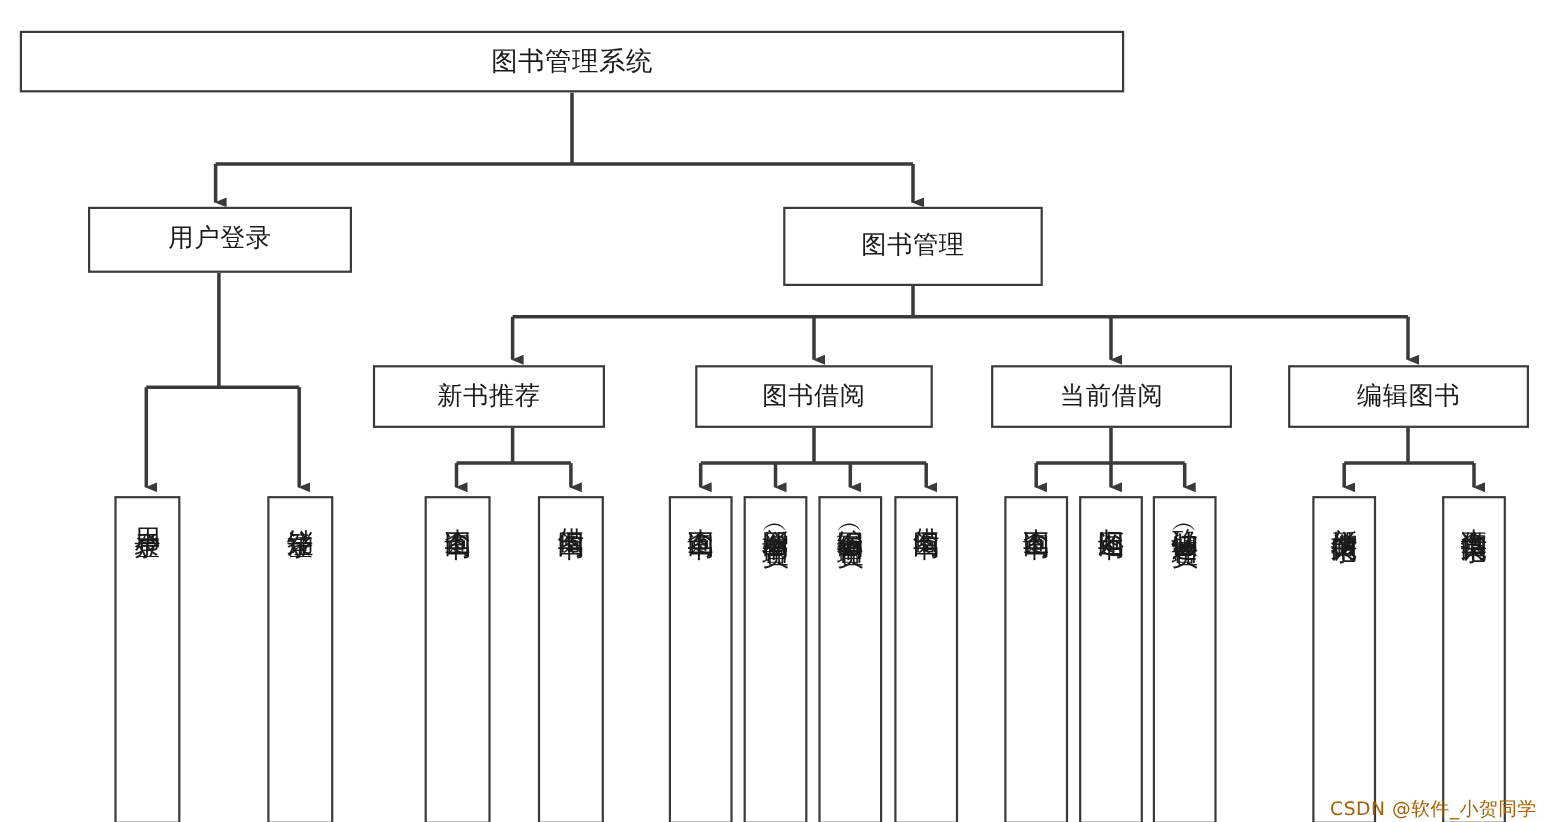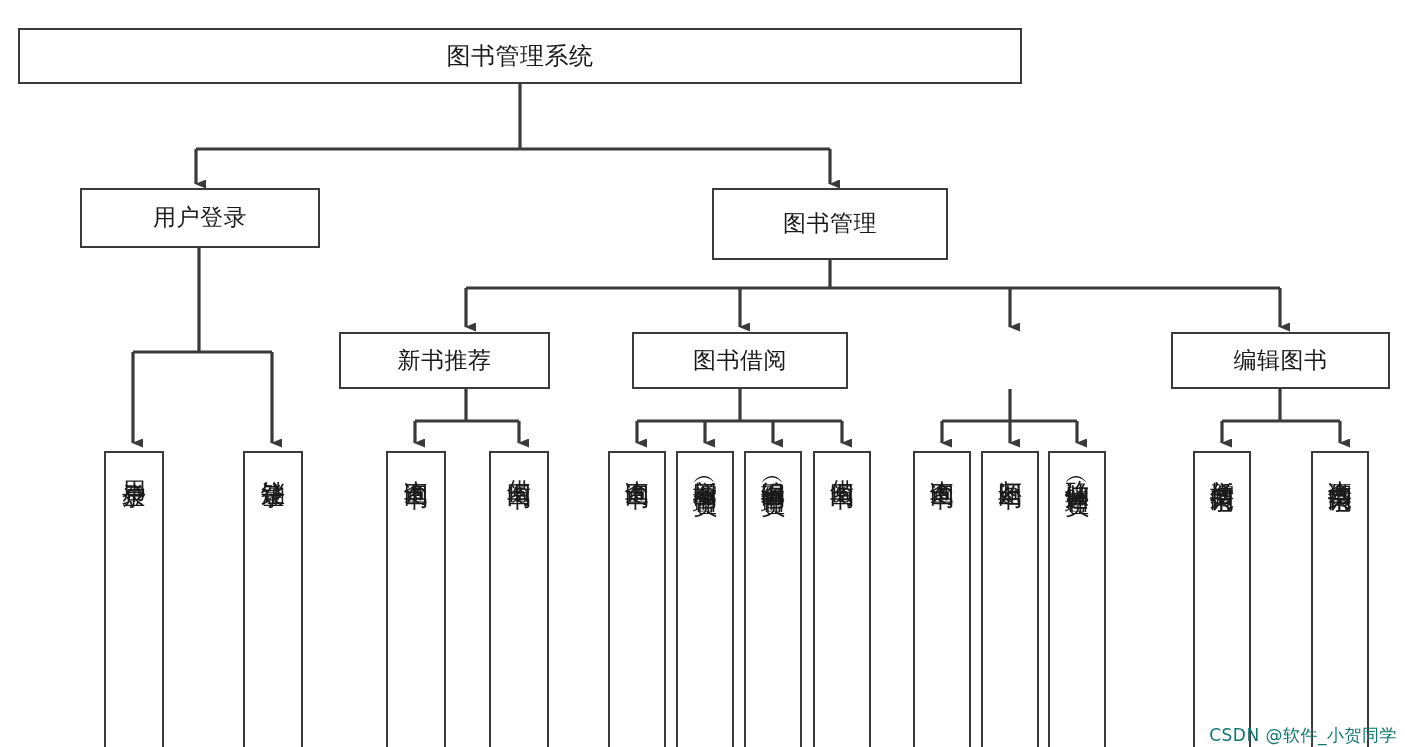--- a/index.html
+++ b/index.html
@@ -65,21 +65,21 @@
     line-height: 1.0;
     letter-spacing: 2px;
     white-space: nowrap;
   }
   
   #watermark {
     position: absolute;
     right: 8px;
     bottom: 16px;
     font-size: 17px;
-    color: #0f766e;
+    color: #a16207;
     letter-spacing: 0.5px;
     z-index: 20;
     white-space: nowrap;
     font-family: "DejaVu Sans", "Liberation Sans", sans-serif;
   }
 </style>
 </head>
 <body>
 
 <div id="diagram-root">
@@ -150,20 +150,23 @@
   </div>
 
   <div class="node horiz" style="left:339px; top:316px; width:211px; height:57px;">
     <span class="node-label">新书推荐</span>
   </div>
 
   <div class="node horiz" style="left:632px; top:316px; width:216px; height:57px;">
     <span class="node-label">图书借阅</span>
   </div>
 
+  <div class="node horiz" style="left:901px; top:316px; width:219px; height:57px;">
+    <span class="node-label">当前借阅</span>
+  </div>
 
   <div class="node horiz" style="left:1171px; top:316px; width:219px; height:57px;">
     <span class="node-label">编辑图书</span>
   </div>
 
   <div class="node vert" style="left:104px; top:435px; width:60px; height:298px;">
     <span class="node-label">用户登录</span>
   </div>
 
   <div class="node vert" style="left:243px; top:435px; width:60px; height:298px;">

